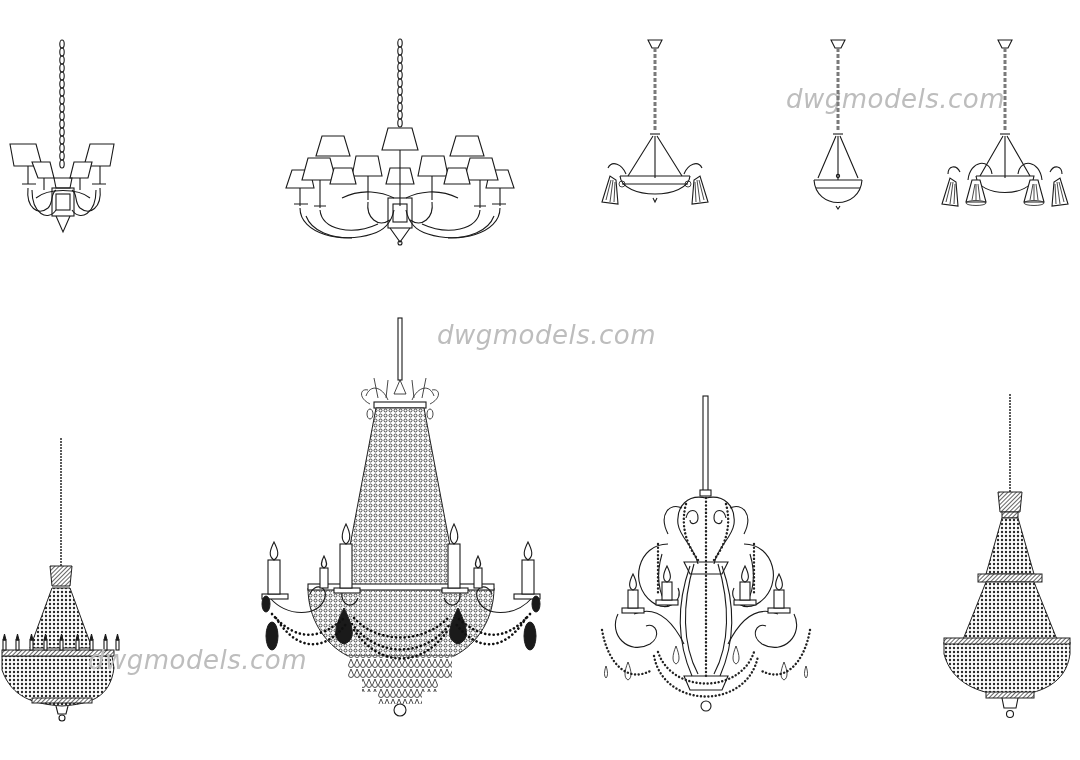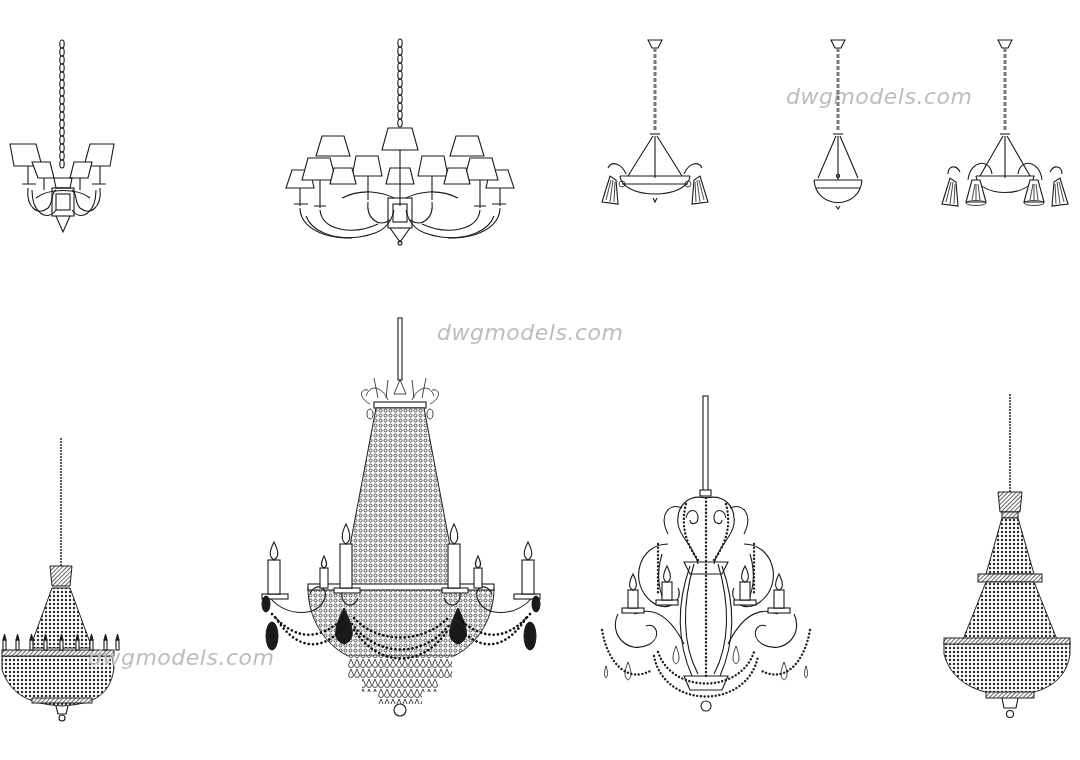--- a/index.html
+++ b/index.html
@@ -1,20 +1,20 @@
 <!DOCTYPE html>
 <html><head>
 <meta charset="utf-8">
 <style>
   html,body{margin:0;padding:0;background:#ffffff;}
   body{width:1080px;height:760px;position:relative;overflow:hidden;font-family:"DejaVu Sans",sans-serif;}
   .sheet{position:absolute;left:0;top:0;width:1080px;height:760px;background:#fff;}
   .block{position:absolute;}
   .block svg{display:block;width:100%;height:100%;overflow:visible;}
-  .wm{position:absolute;color:#bdbdbd;font-style:oblique;font-size:22px;letter-spacing:0.5px;white-space:nowrap;font-family:"DejaVu Sans",sans-serif;font-weight:300;}
+  .wm{position:absolute;color:#bdbdbd;font-style:oblique;font-size:26px;letter-spacing:0.5px;white-space:nowrap;font-family:"DejaVu Sans",sans-serif;font-weight:300;}
   .ln{fill:none;stroke:#1a1a1a;stroke-width:1.1;}
   .lnt{fill:none;stroke:#1a1a1a;stroke-width:0.8;}
   .fw{fill:#fff;stroke:#1a1a1a;stroke-width:1.1;}
   .fk{fill:#1a1a1a;stroke:#1a1a1a;stroke-width:1;}
   .dash{stroke:#7a7a7a;stroke-width:3;stroke-dasharray:4 2;fill:none;}
 </style>
 </head>
 <body>
 
 <div class="sheet">

